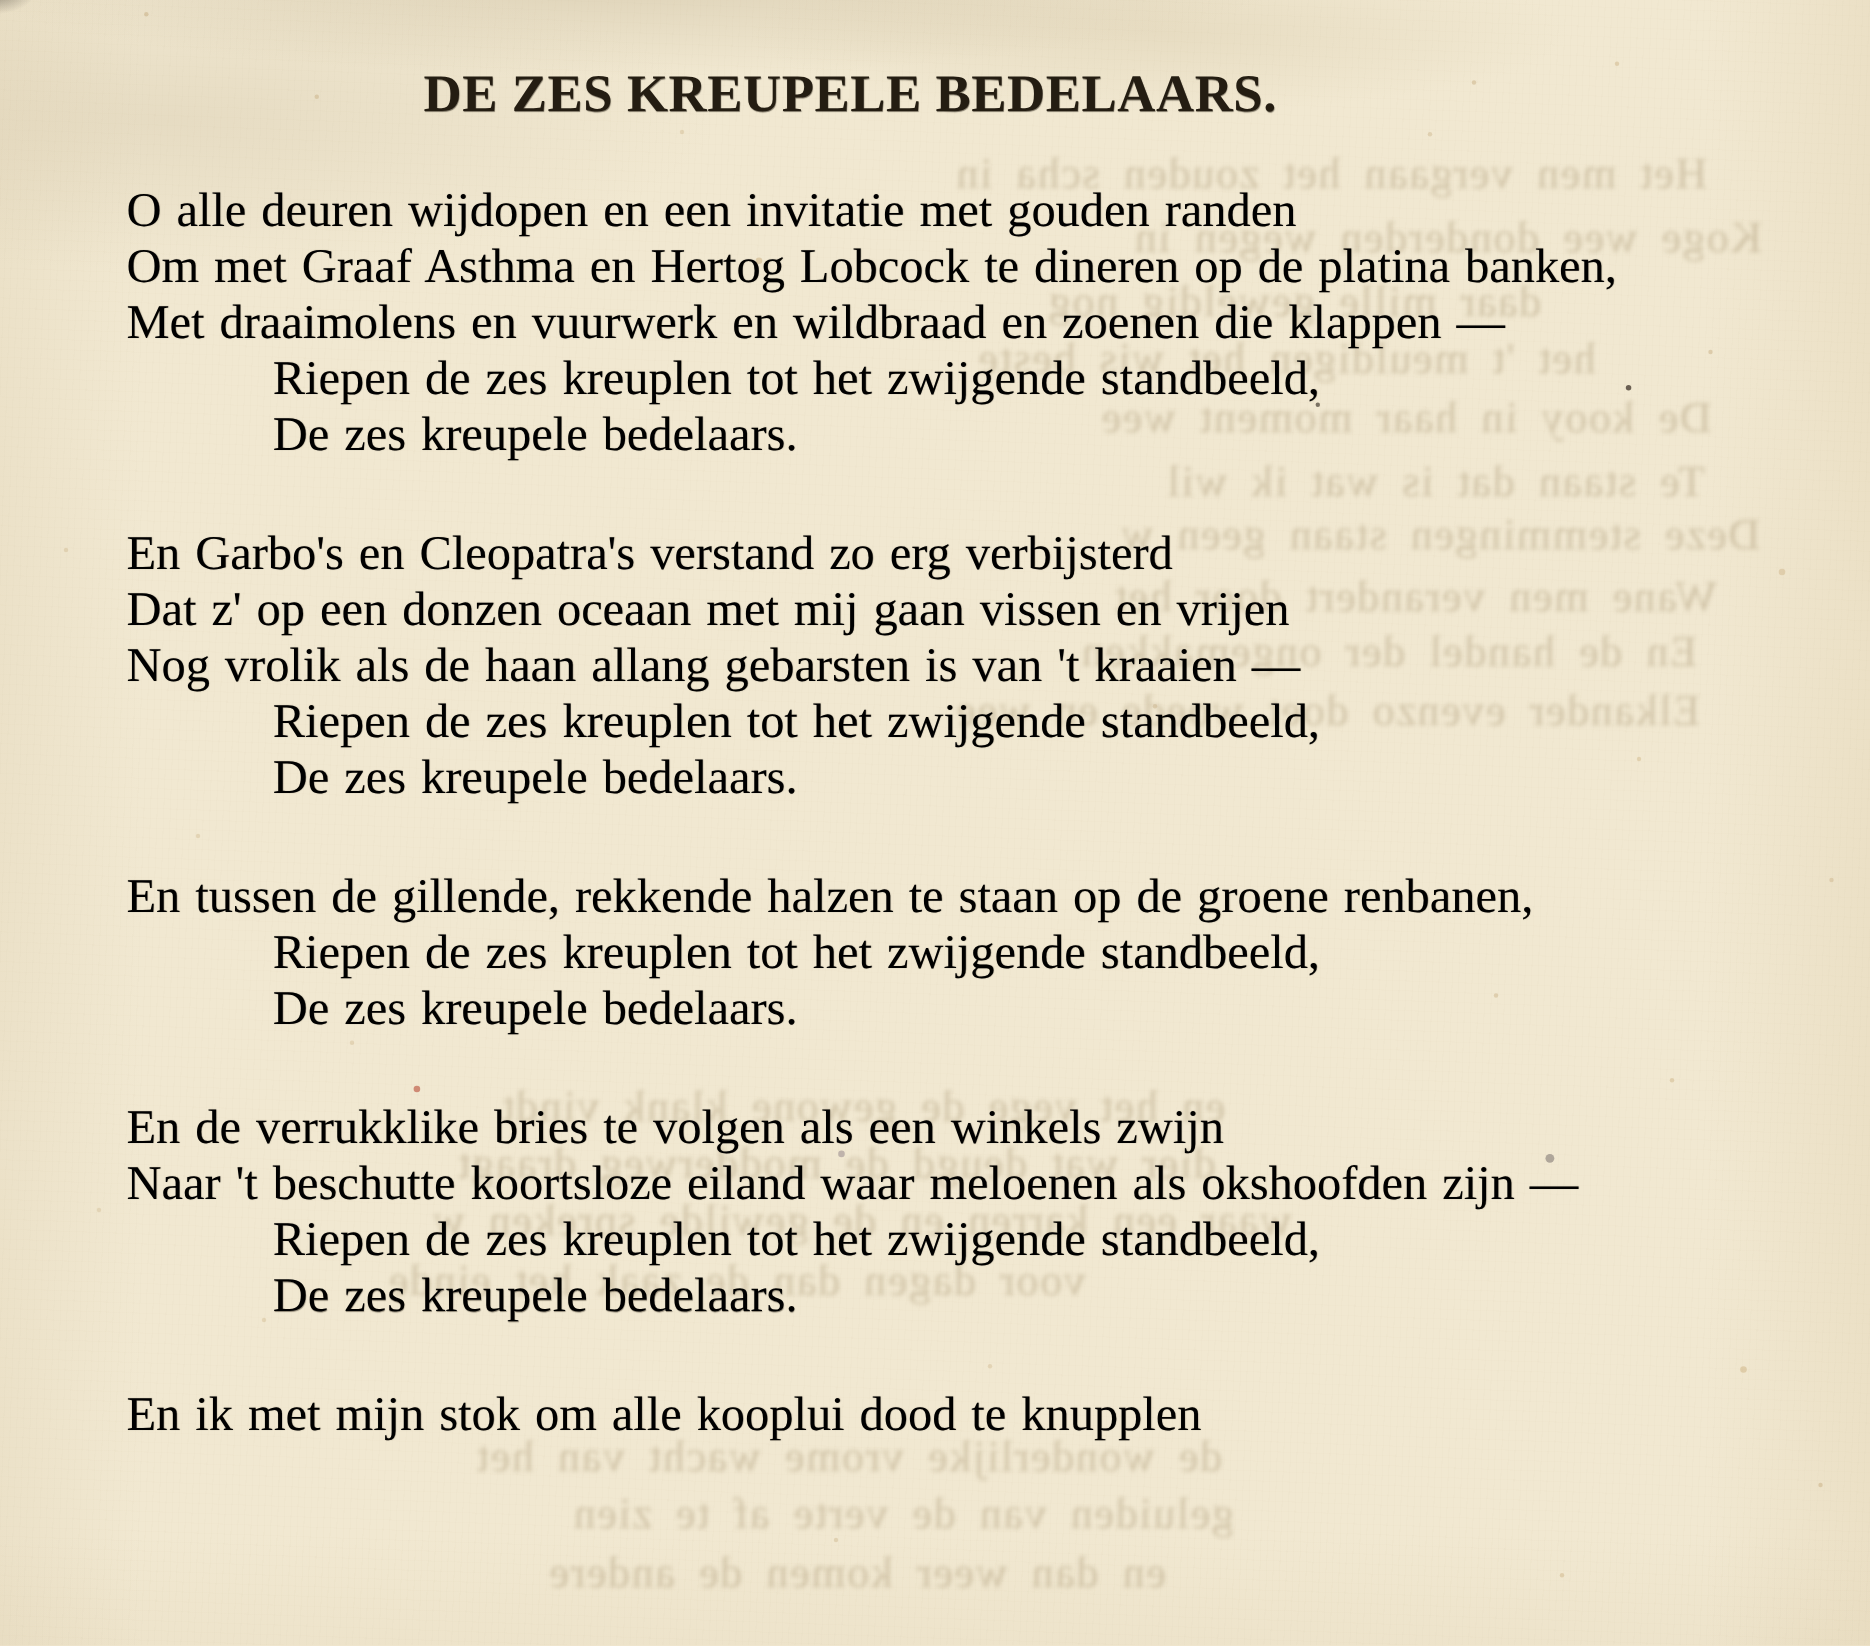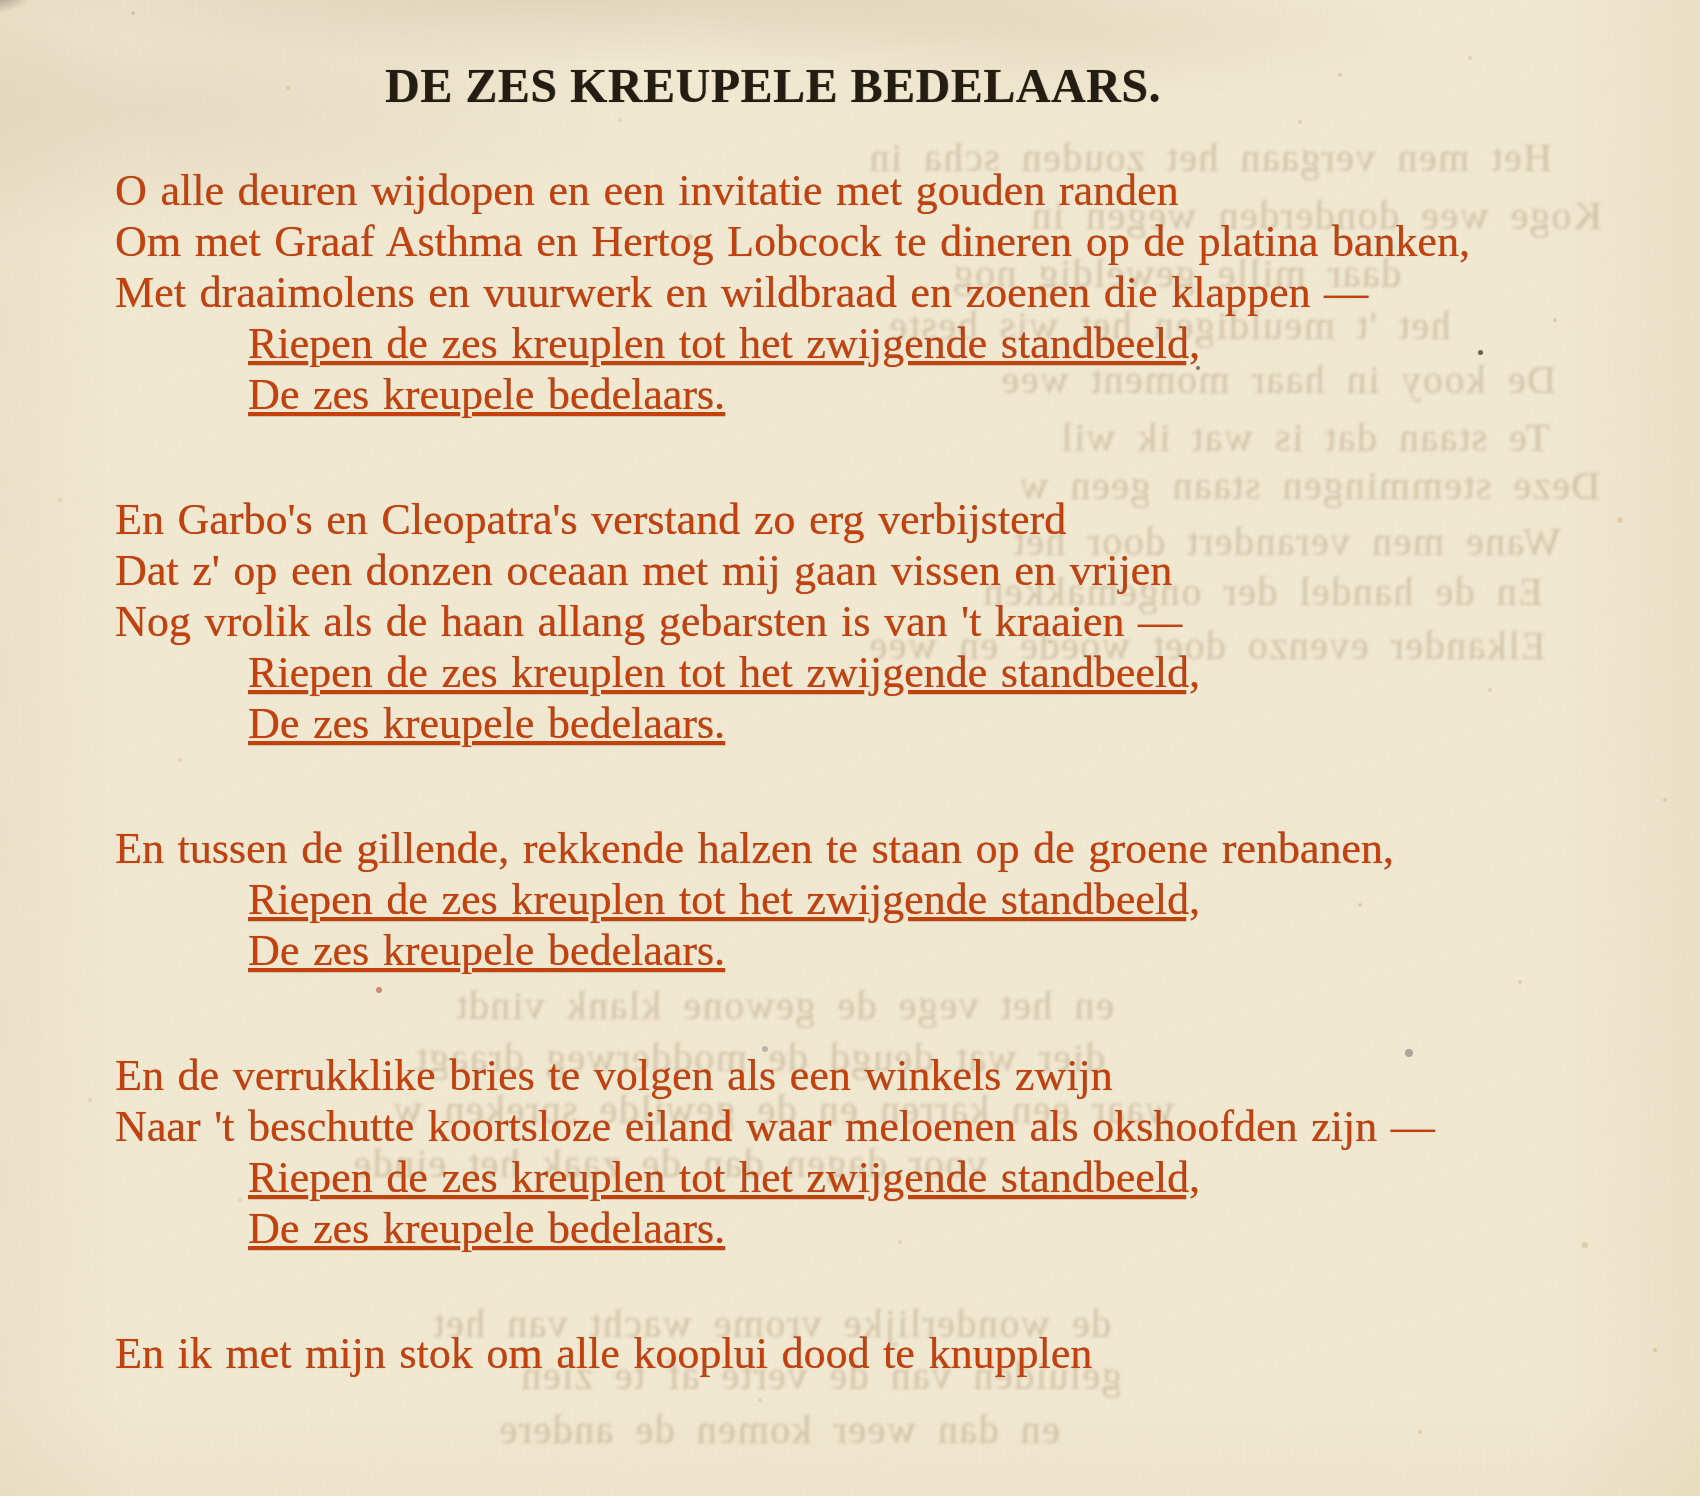--- a/index.html
+++ b/index.html
@@ -34,27 +34,27 @@
   #specks{position:absolute;inset:0;z-index:2;}
   .speck{position:absolute;border-radius:50%;}
   #textlayer{position:absolute;inset:0;z-index:3;}
   .title{
     position:absolute;top:62px;left:0;width:1546px;text-align:center;
     font-weight:bold;font-size:48px;line-height:1;letter-spacing:0.5px;
     color:#241d12;text-shadow:0.4px 0.4px 0.8px rgba(36,29,18,0.55);
     white-space:nowrap;
   }
   #poem{position:absolute;left:115px;top:165px;right:0;}
-  .stanza + .stanza{margin-top:74px;}
+  .stanza + .stanza{margin-top:57px;}
   .line{
     margin:0;font-size:44px;line-height:51px;white-space:nowrap;
-    color:#c2410c;word-spacing:0.06em;
+    color:#000000;word-spacing:0.06em;
     text-shadow:0.35px 0.35px 0.8px rgba(46,38,25,0.50);
   }
-  .line.indent{padding-left:133px;text-decoration:underline;}
+  .line.indent{padding-left:133px;}
 </style>
 </head>
 <body>
 
 <div class="fibers"></div>
 <div id="ghosts">
     <div class="ghost" style="left: 868px; top: 138px;">Het men vergaan het zouden scha in</div>
     <div class="ghost" style="left: 1030px; top: 196px;">Koge wee donderden wegen in</div>
     <div class="ghost" style="left: 952px; top: 254px;">daar mille geweldig nog</div>
     <div class="ghost" style="left: 888px; top: 306px;">het 't meuldigen het wis beste</div>

